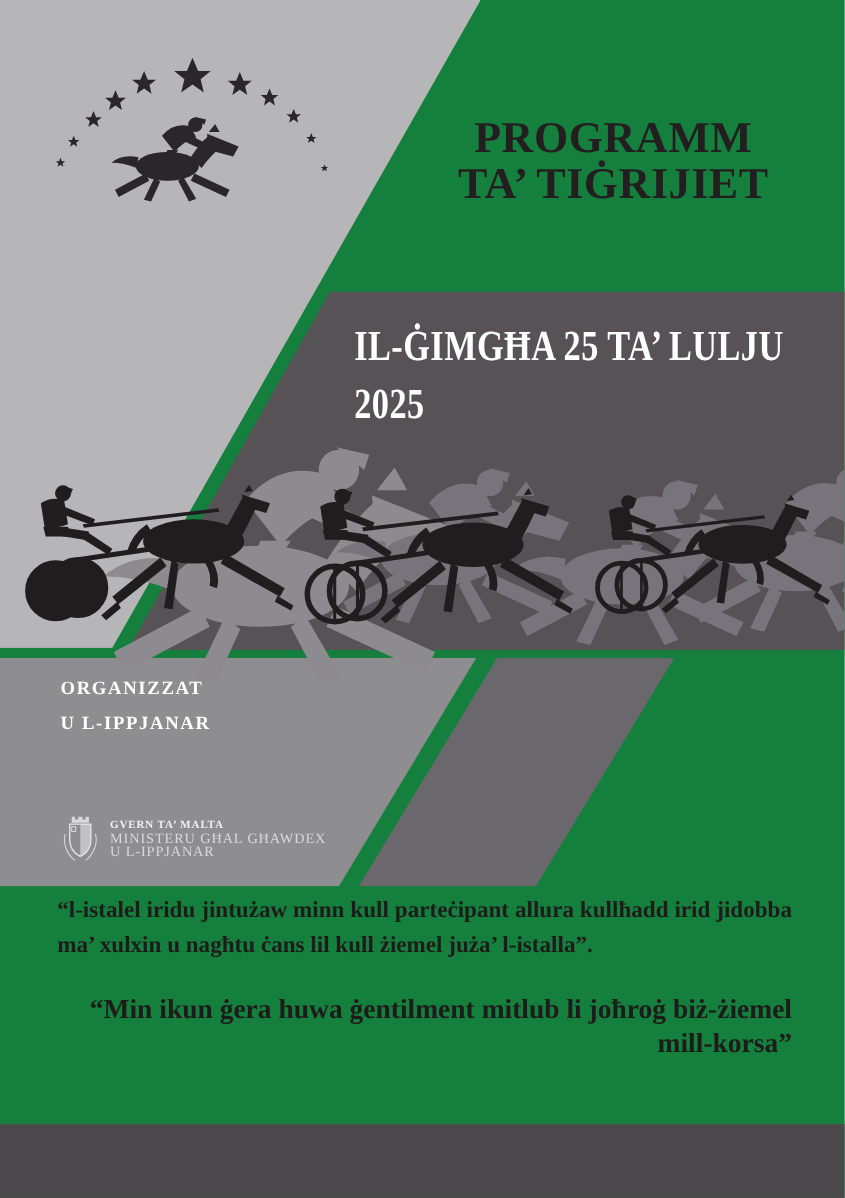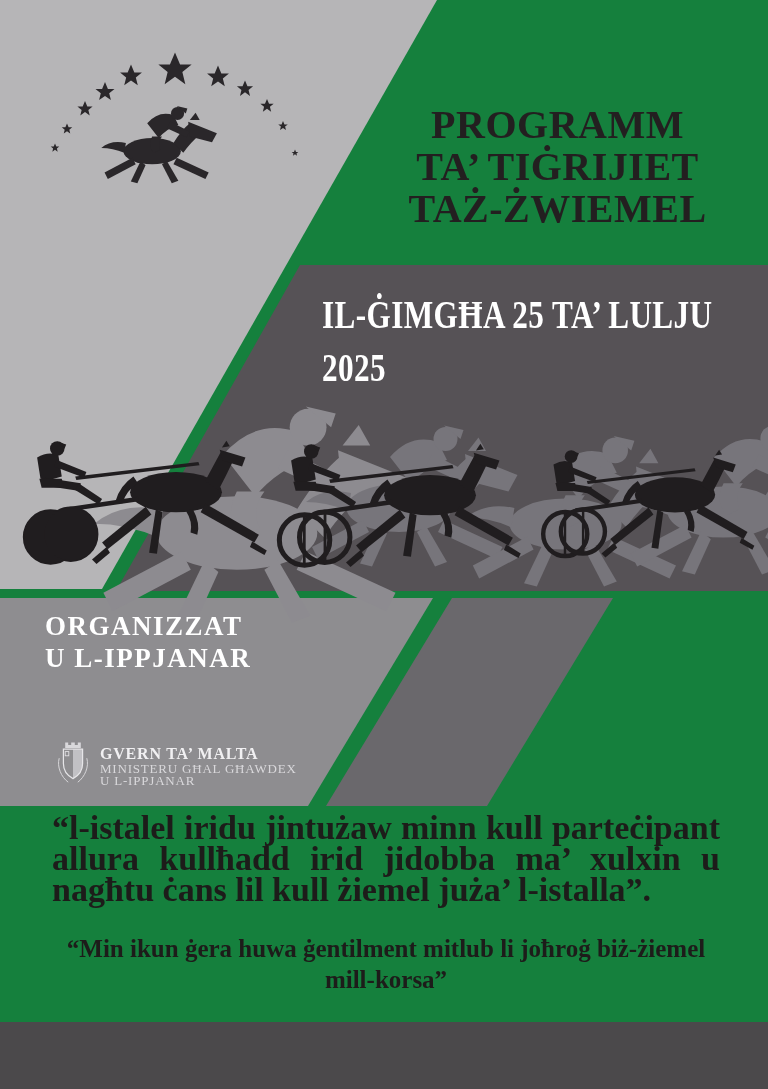--- a/index.html
+++ b/index.html
@@ -39,34 +39,34 @@
   .title span{display:block;}
   
   .dateband{
     left:322px;top:288px;width:440px;color:#ffffff;
     font-weight:800;font-size:39px;line-height:53px;
     transform:scaleX(.8);transform-origin:left top;letter-spacing:.5px;
   }
   .dateband span{display:block;white-space:nowrap;}
   
   .orgtext{
-    left:45px;top:610px;width:400px;color:#ffffff;
-    font-weight:800;font-size:27px;line-height:32px;letter-spacing:1.5px;
+    left:55px;top:610px;width:400px;color:#ffffff;
+    font-weight:800;font-size:17px;line-height:32px;letter-spacing:1.5px;
   }
   .orgtext span{display:block;white-space:nowrap;}
   .emblem-svg{left:55px;top:736px;width:36px;height:54px;}
   .govtext{left:100px;top:745px;color:#f1f0f2;}
-  .gov-name{font-weight:800;font-size:16px;letter-spacing:.8px;white-space:nowrap;}
+  .gov-name{font-weight:800;font-size:10px;letter-spacing:.8px;white-space:nowrap;}
   .gov-line{font-weight:400;font-size:13px;line-height:12px;color:#d9d8db;letter-spacing:.8px;white-space:nowrap;}
   
   .quotes{left:52px;top:812px;width:668px;color:#1d1c1a;}
   .quote1{
-    font-weight:700;font-size:34px;line-height:31px;text-align:justify;margin:0 0 28px 0;
+    font-weight:700;font-size:21px;line-height:31px;text-align:justify;margin:0 0 28px 0;
   }
-  .quote2{font-weight:700;font-size:25px;line-height:31px;text-align:center;margin:0;}
+  .quote2{font-weight:700;font-size:25px;line-height:31px;text-align:right;margin:0;}
 </style>
 </head>
 <body>
 
 <div class="poster">
 
   <div class="abs panel-light"></div>
   <div class="abs panel-dark"></div>
   <div class="abs panel-mid"></div>
   <div class="abs panel-stripe"></div>
@@ -150,21 +150,20 @@
       <use href="#star" transform="translate(253,81) scale(0.5)"></use>
       <use href="#star" transform="translate(25,103) scale(0.45)"></use>
       <use href="#star" transform="translate(265,108) scale(0.35)"></use>
     </g>
     <use href="#jockeyhorse" fill="#2a272a" transform="translate(68,57) scale(0.82)"></use>
   </svg>
 
   <div class="abs title">
     <span>PROGRAMM</span>
     <span>TA’ TIĠRIJIET</span>
-    <span>TAŻ-ŻWIEMEL</span>
   </div>
 
   <div class="abs dateband">
     <span>IL-ĠIMGĦA 25 TA’ LULJU</span>
     <span>2025</span>
   </div>
 
   <div class="abs orgtext">
     <span>ORGANIZZAT</span>
     <span>U L-IPPJANAR</span>

